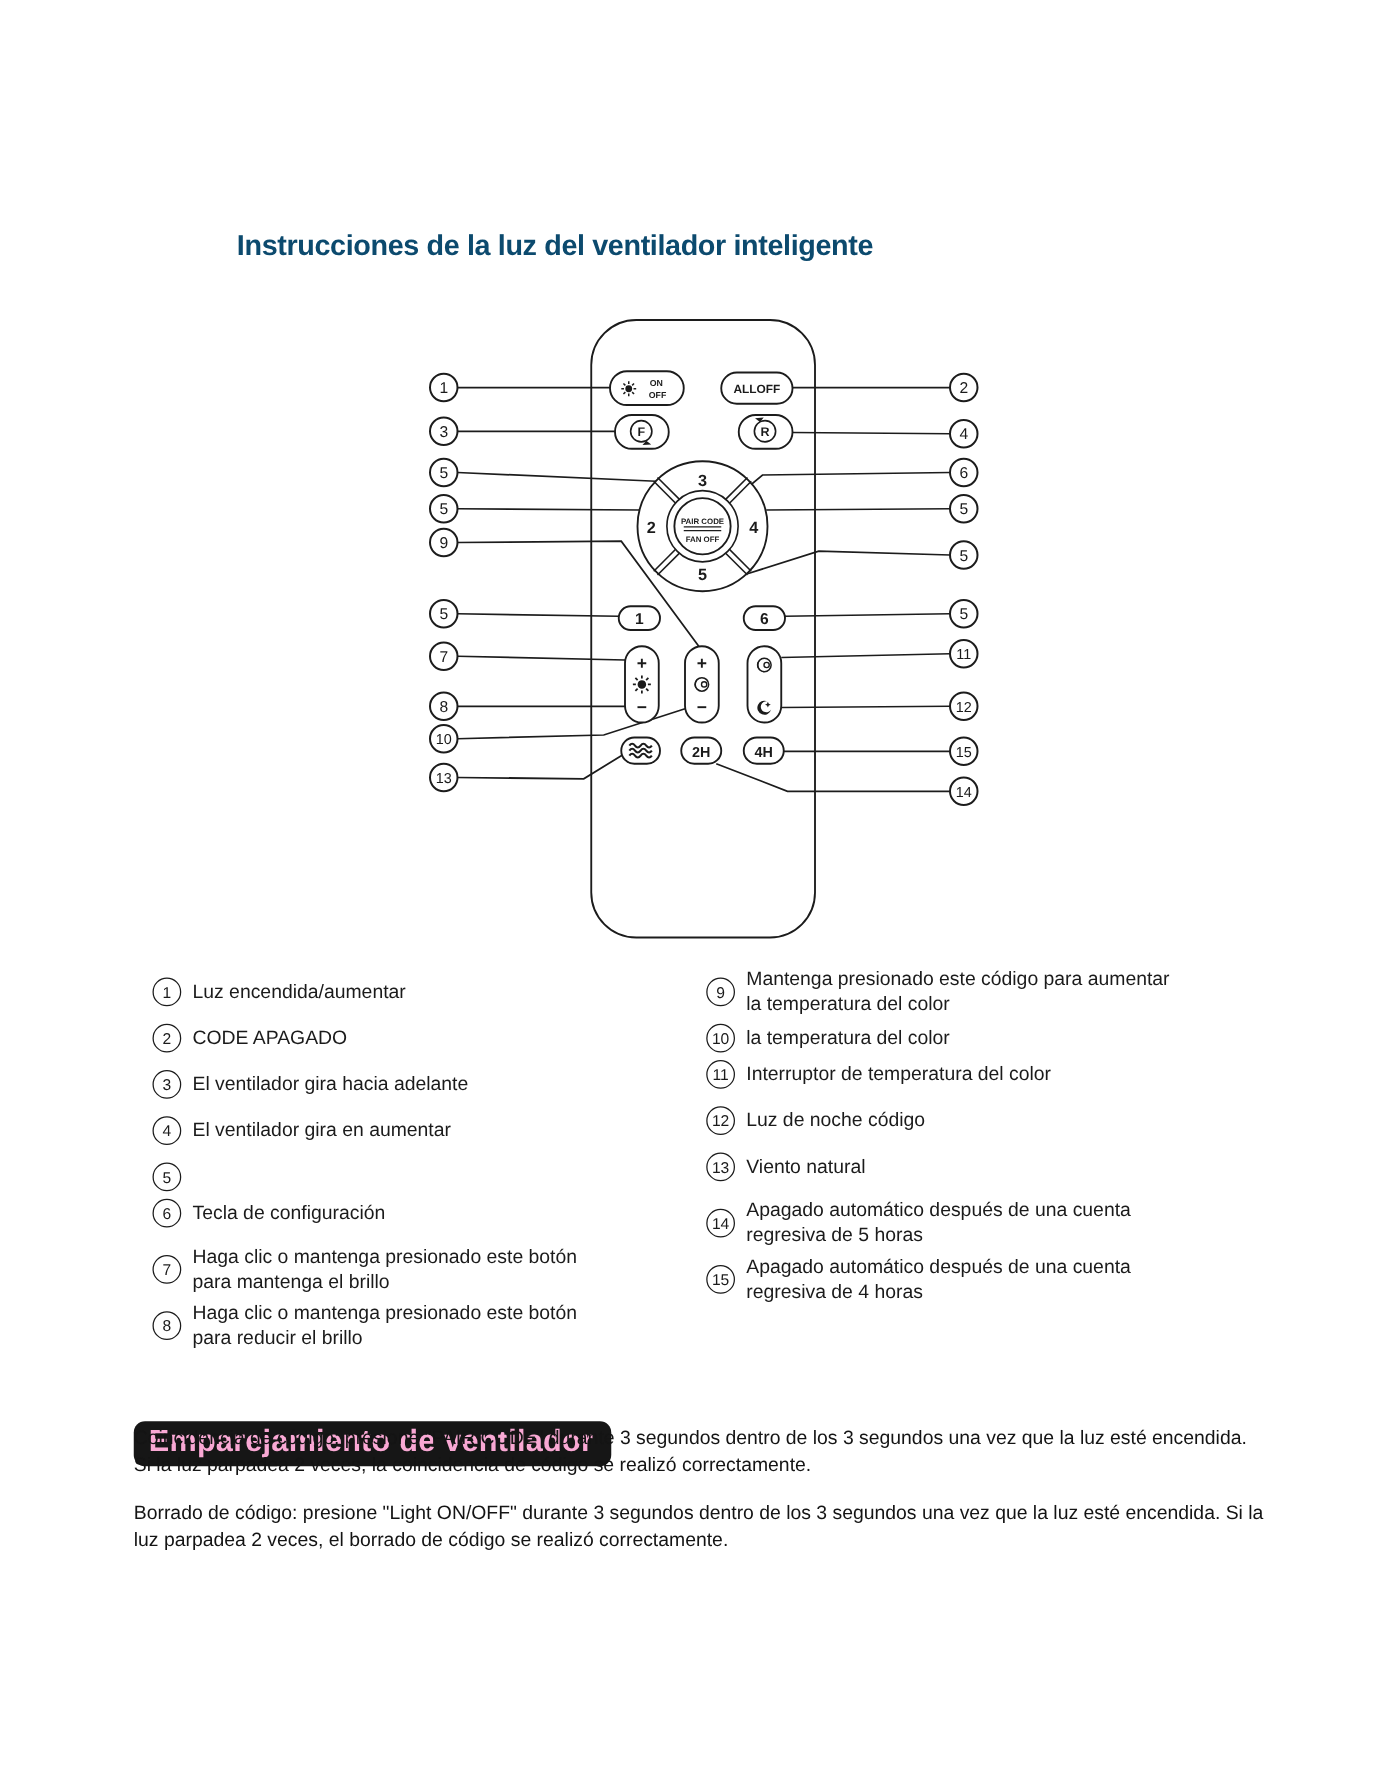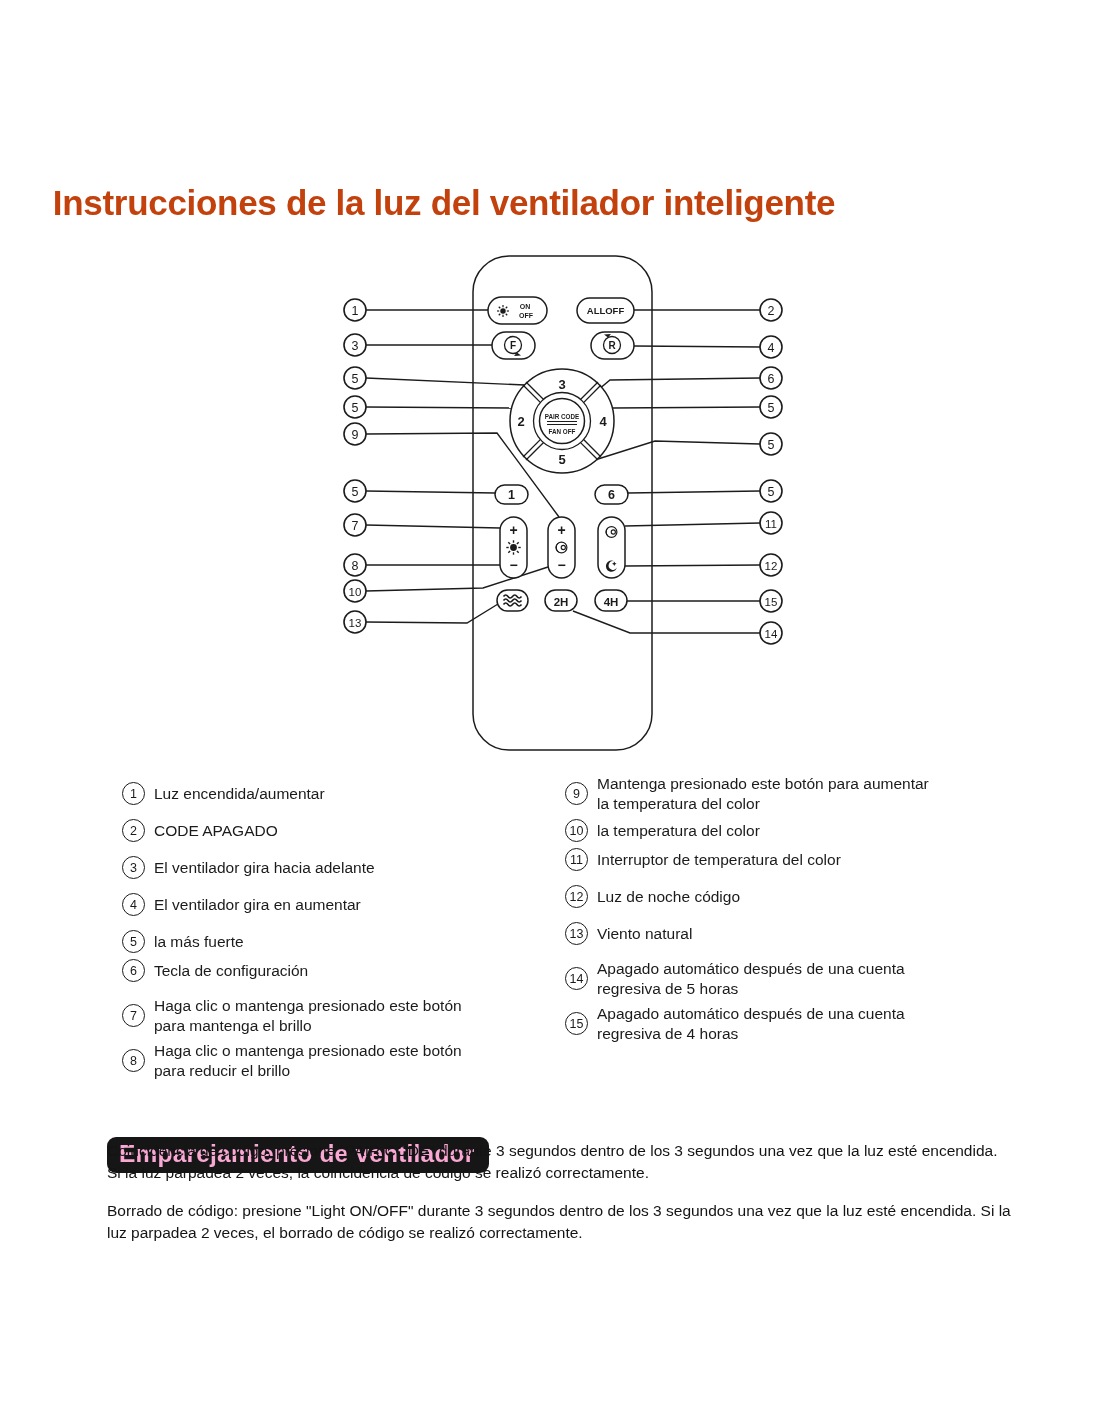--- a/index.html
+++ b/index.html
@@ -1,17 +1,17 @@
 <!DOCTYPE html>
 <html><head>
 <meta charset="utf-8">
 <style>
   html,body{margin:0;padding:0;background:#ffffff;}
   body{width:1100px;height:1422px;position:relative;font-family:"Liberation Sans",sans-serif;color:#1b1b1b;}
-  .page-title{position:absolute;top:183px;left:0;width:888px;text-align:center;font-size:35px;font-weight:bold;letter-spacing:-0.3px;color:#c2410c;}
+  .page-title{position:absolute;top:183px;left:0;width:888px;text-align:center;font-size:23px;font-weight:bold;letter-spacing:-0.3px;color:#0c4a6e;}
   .remote-svg{position:absolute;top:245px;left:0;}
   svg{font-family:"Liberation Sans",sans-serif;}
   svg text{fill:#1b1b1b;}
   .legend-col{position:absolute;display:flex;flex-direction:column;}
   .legend-col.left{left:122px;top:782px;width:455px;}
   .legend-col.right{left:565px;top:774px;width:480px;}
   .legend-item{display:flex;align-items:center;gap:9px;}
   .legend-item.single{margin-bottom:14px;}
   .legend-item.double{margin-bottom:6px;}
   .legend-num{width:23px;height:23px;border:1.6px solid #1b1b1b;border-radius:50%;box-sizing:border-box;display:flex;align-items:center;justify-content:center;font-size:12.5px;flex-shrink:0;}
@@ -284,21 +284,20 @@
       <span class="legend-num">3</span>
       <span class="legend-text">El ventilador gira hacia adelante</span>
     </div>
   <div class="legend-item single">
       <span class="legend-num">4</span>
       <span class="legend-text">El ventilador gira en aumentar</span>
     </div>
   <div class="legend-item double">
       <span class="legend-num">5</span>
       <span class="legend-text">
-        <div>la más fuerte</div>
       </span>
     </div>
   <div class="legend-item single">
       <span class="legend-num">6</span>
       <span class="legend-text">Tecla de configuración</span>
     </div>
   <div class="legend-item double">
       <span class="legend-num">7</span>
       <span class="legend-text">
         <div>Haga clic o mantenga presionado este botón</div>
@@ -311,21 +310,21 @@
         <div>Haga clic o mantenga presionado este botón</div>
         <div>para reducir el brillo</div>
       </span>
     </div>
 </div>
 
 <div class="legend-col right">
   <div class="legend-item double">
       <span class="legend-num">9</span>
       <span class="legend-text">
-        <div>Mantenga presionado este botón para aumentar</div>
+        <div>Mantenga presionado este código para aumentar</div>
         <div>la temperatura del color</div>
       </span>
     </div>
   <div class="legend-item double">
       <span class="legend-num">10</span>
       <span class="legend-text">
         <div>la temperatura del color</div>
       </span>
     </div>
   <div class="legend-item single">

